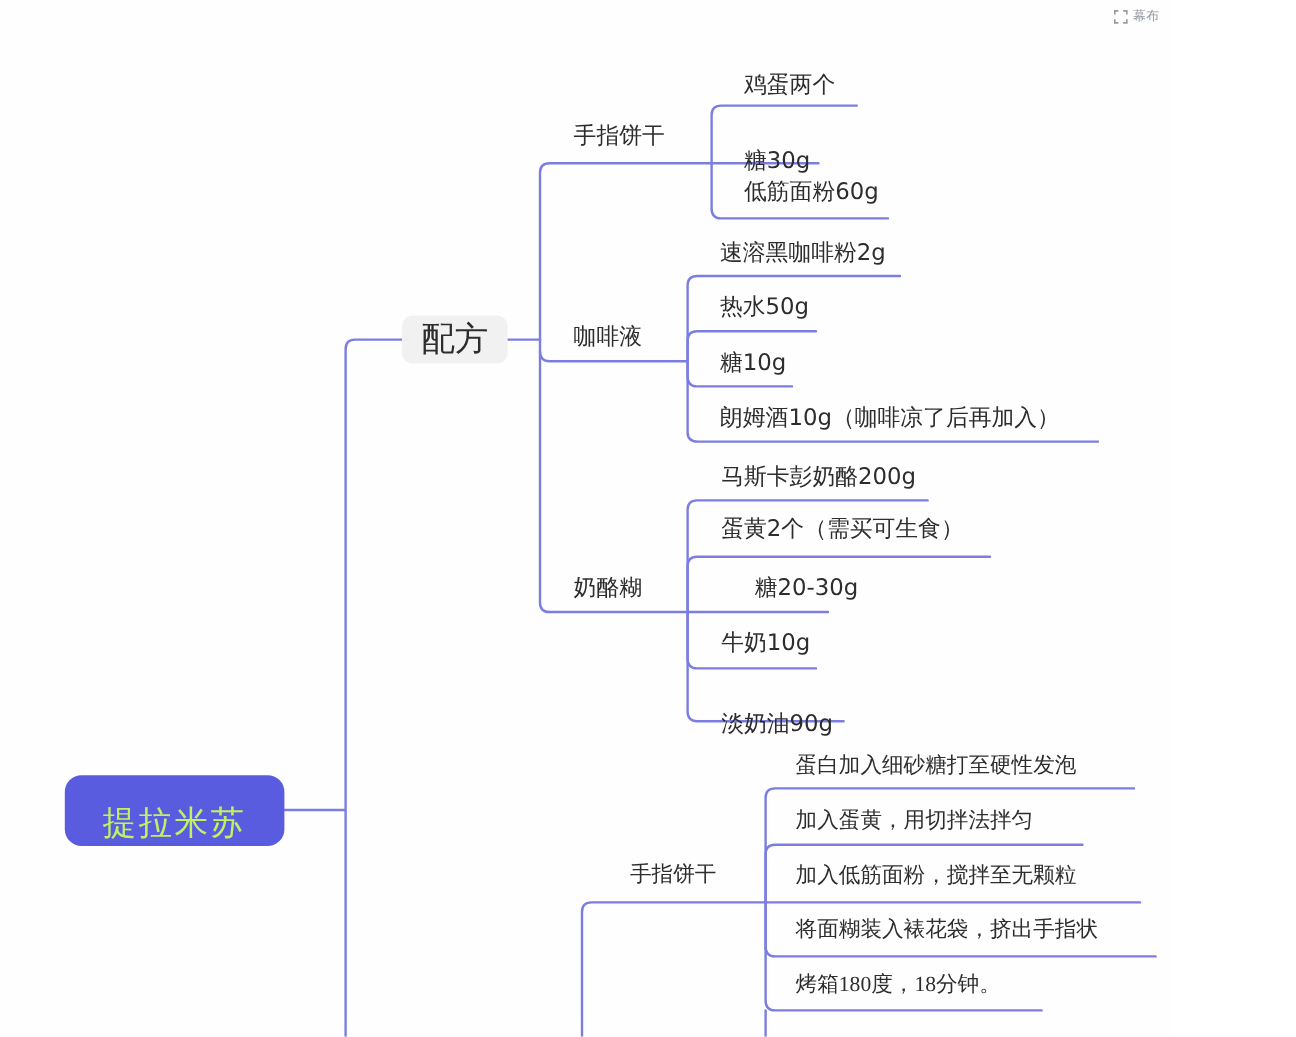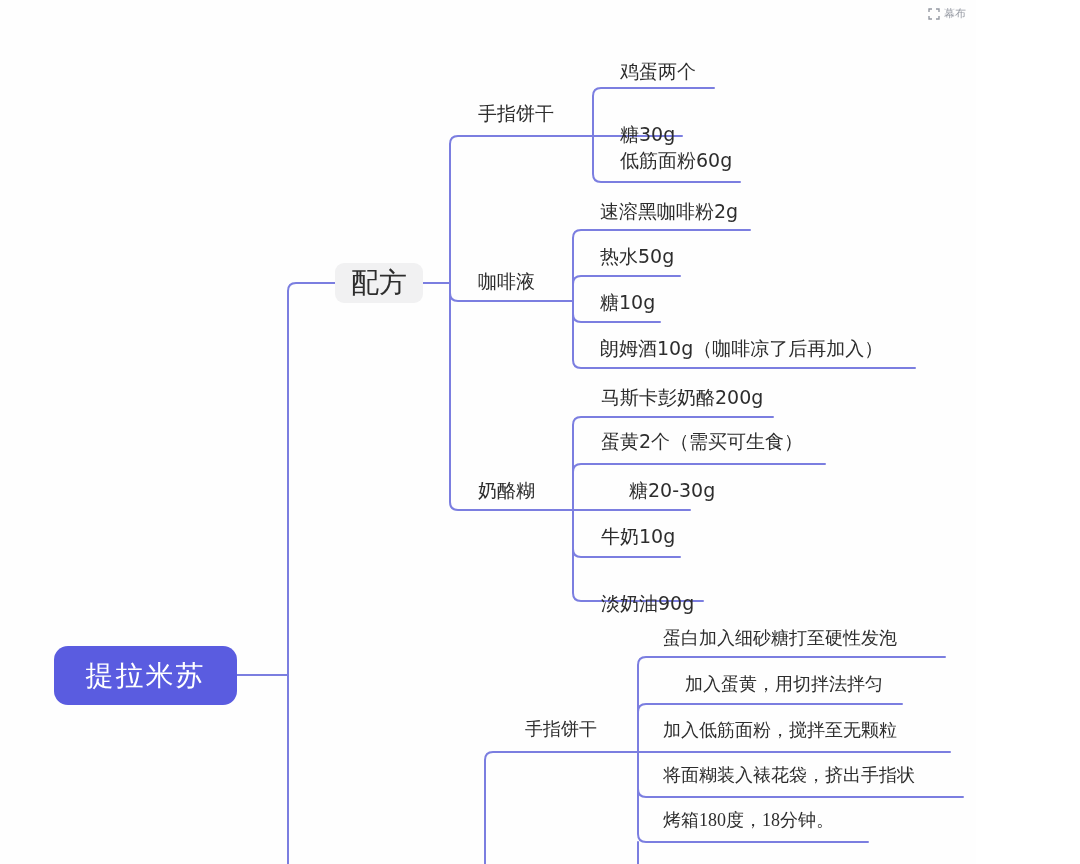--- a/index.html
+++ b/index.html
@@ -7,22 +7,22 @@
     position:relative;width:976px;height:864px;overflow:hidden;
     background:#fefefe;font-family:"DejaVu Sans","Liberation Sans",sans-serif;
     color:#2d2d2d;
   }
   #lines{position:absolute;left:0;top:0;pointer-events:none;}
   .lbl{position:absolute;white-space:nowrap;line-height:1.15;color:#2d2d2d;}
   .t-node{font-size:19px;}
   .t-step{font-size:18px;}
   .root-box{
     position:absolute;left:54px;top:646px;width:183px;height:59px;
-    background:#5a5ce0;border-radius:14px;display:flex;align-items:center;justify-content:center;
-    color:#ffffff;font-size:28px;letter-spacing:2px;
+    background:#5a5ce0;border-radius:14px;display:flex;align-items:flex-end;justify-content:center;
+    color:#bef264;font-size:28px;letter-spacing:2px;
   }
   .branch-box{
     position:absolute;left:335px;top:263px;width:88px;height:40px;
     background:#f1f1f2;border-radius:9px;display:flex;align-items:center;justify-content:center;
     color:#2d2d2d;font-size:28px;
   }
   .brand{
     position:absolute;right:10px;top:6px;display:flex;align-items:center;gap:4px;
     color:#9599a2;font-size:11px;
   }
@@ -93,18 +93,18 @@
 
   <div class="lbl t-node" style="left:478px;top:480px;">奶酪糊</div>
   <div class="lbl t-node" style="left:601px;top:387px;">马斯卡彭奶酪200g</div>
   <div class="lbl t-node" style="left:601px;top:431px;">蛋黄2个（需买可生食）</div>
   <div class="lbl t-node" style="left:601px;top:480px;margin-left:28px;">糖20-30g</div>
   <div class="lbl t-node" style="left:601px;top:526px;">牛奶10g</div>
   <div class="lbl t-node" style="left:601px;top:569px;margin-top:24px;">淡奶油90g</div>
 
   <div class="lbl t-step" style="left:525px;top:719px;">手指饼干</div>
   <div class="lbl t-step" style="left:663px;top:628px;">蛋白加入细砂糖打至硬性发泡</div>
-  <div class="lbl t-step" style="left:663px;top:674px;margin-left:22px;">加入蛋黄，用切拌法拌匀</div>
+  <div class="lbl t-step" style="left:663px;top:674px;">加入蛋黄，用切拌法拌匀</div>
   <div class="lbl t-step" style="left:663px;top:720px;">加入低筋面粉，搅拌至无颗粒</div>
   <div class="lbl t-step" style="left:663px;top:765px;">将面糊装入裱花袋，挤出手指状</div>
   <div class="lbl t-step" style="left:663px;top:810px;font-family:Liberation Serif, serif;">烤箱180度，18分钟。</div>
 
 </div>
 
 </body></html>

